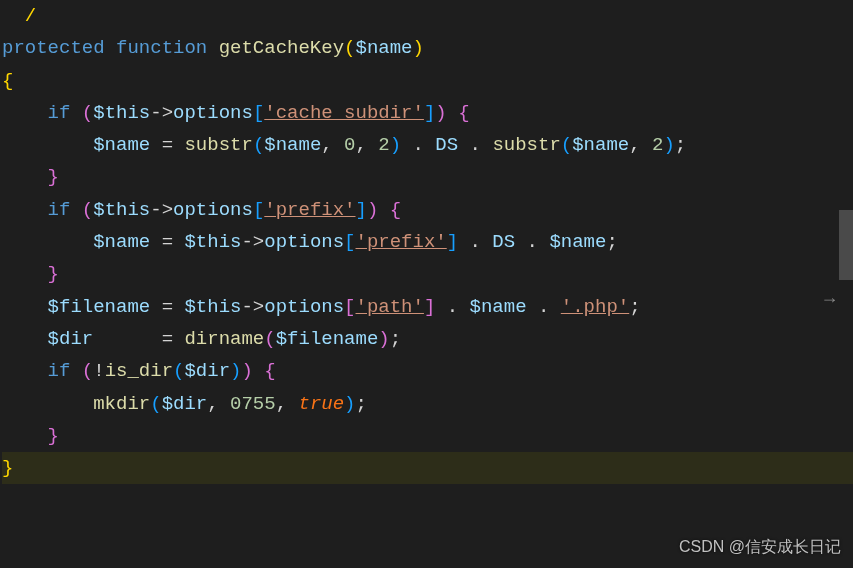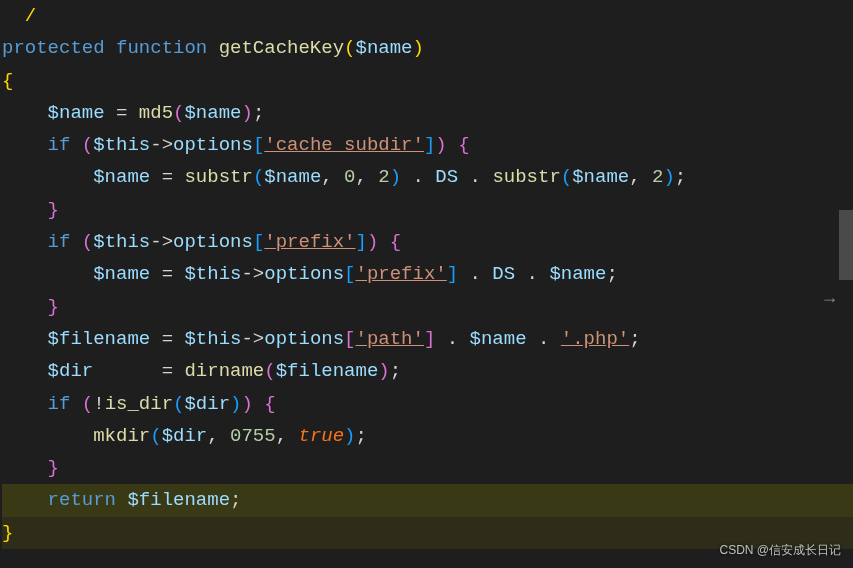--- a/index.html
+++ b/index.html
@@ -61,43 +61,41 @@
       right: 18px;
       top: 283px;
       color: #888;
       font-size: 18px;
     }
     .watermark {
       position: absolute;
       bottom: 8px;
       right: 12px;
       color: #c0c0c0;
-      font-size: 12px;
+      font-size: 16px;
       font-family: sans-serif;
       text-shadow: 0 0 3px rgba(0,0,0,0.8);
     }
   </style>
 </head>
 <body>
 
 <div class="code-area">
 <div class="line"><span class="brace">  /</span></div>
 <div class="line"><span class="keyword">protected</span><span> </span><span class="function-keyword">function</span><span> </span><span class="function-name">getCacheKey</span><span class="paren-yellow">(</span><span class="variable">$name</span><span class="paren-yellow">)</span></div>
 <div class="line"><span class="brace">{</span></div>
-<div class="line">    <span class="variable">$name</span><span class="operator"> = </span><span class="method">md5</span><span class="paren-purple">(</span><span class="variable">$name</span><span class="paren-purple">)</span><span class="punctuation">;</span></div>
 <div class="line">    <span class="keyword">if</span> <span class="paren-purple">(</span><span class="variable">$this</span><span class="operator">-&gt;</span><span class="variable">options</span><span class="paren-blue">[</span><span class="string">'cache_subdir'</span><span class="paren-blue">]</span><span class="paren-purple">)</span> <span class="paren-purple">{</span></div>
 <div class="line">        <span class="variable">$name</span><span class="operator"> = </span><span class="method">substr</span><span class="paren-blue">(</span><span class="variable">$name</span><span class="punctuation">, </span><span class="number">0</span><span class="punctuation">, </span><span class="number">2</span><span class="paren-blue">)</span><span class="operator"> . </span><span class="variable">DS</span><span class="operator"> . </span><span class="method">substr</span><span class="paren-blue">(</span><span class="variable">$name</span><span class="punctuation">, </span><span class="number">2</span><span class="paren-blue">)</span><span class="punctuation">;</span></div>
 <div class="line">    <span class="paren-purple">}</span></div>
 <div class="line">    <span class="keyword">if</span> <span class="paren-purple">(</span><span class="variable">$this</span><span class="operator">-&gt;</span><span class="variable">options</span><span class="paren-blue">[</span><span class="string">'prefix'</span><span class="paren-blue">]</span><span class="paren-purple">)</span> <span class="paren-purple">{</span></div>
 <div class="line">        <span class="variable">$name</span><span class="operator"> = </span><span class="variable">$this</span><span class="operator">-&gt;</span><span class="variable">options</span><span class="paren-blue">[</span><span class="string">'prefix'</span><span class="paren-blue">]</span><span class="operator"> . </span><span class="variable">DS</span><span class="operator"> . </span><span class="variable">$name</span><span class="punctuation">;</span></div>
 <div class="line">    <span class="paren-purple">}</span></div>
 <div class="line">    <span class="variable">$filename</span><span class="operator"> = </span><span class="variable">$this</span><span class="operator">-&gt;</span><span class="variable">options</span><span class="paren-purple">[</span><span class="string">'path'</span><span class="paren-purple">]</span><span class="operator"> . </span><span class="variable">$name</span><span class="operator"> . </span><span class="string">'.php'</span><span class="punctuation">;</span></div>
 <div class="line">    <span class="variable">$dir</span>      <span class="operator">= </span><span class="method">dirname</span><span class="paren-purple">(</span><span class="variable">$filename</span><span class="paren-purple">)</span><span class="punctuation">;</span></div>
 <div class="line">    <span class="keyword">if</span> <span class="paren-purple">(</span><span class="operator">!</span><span class="method">is_dir</span><span class="paren-blue">(</span><span class="variable">$dir</span><span class="paren-blue">)</span><span class="paren-purple">)</span> <span class="paren-purple">{</span></div>
 <div class="line">        <span class="method">mkdir</span><span class="paren-blue">(</span><span class="variable">$dir</span><span class="punctuation">, </span><span class="number">0755</span><span class="punctuation">, </span><span class="boolean">true</span><span class="paren-blue">)</span><span class="punctuation">;</span></div>
 <div class="line">    <span class="paren-purple">}</span></div>
-<div class="line highlighted-line">    <span class="keyword">return</span> <span class="variable">$filename</span><span class="punctuation">;</span></div>
 <div class="line bottom-brace"><span class="brace">}</span></div>
 </div>
 
 <div class="scrollbar"></div>
 <div class="scroll-indicator">→</div>
 <div class="watermark">CSDN @信安成长日记</div>
 
 </body></html>

